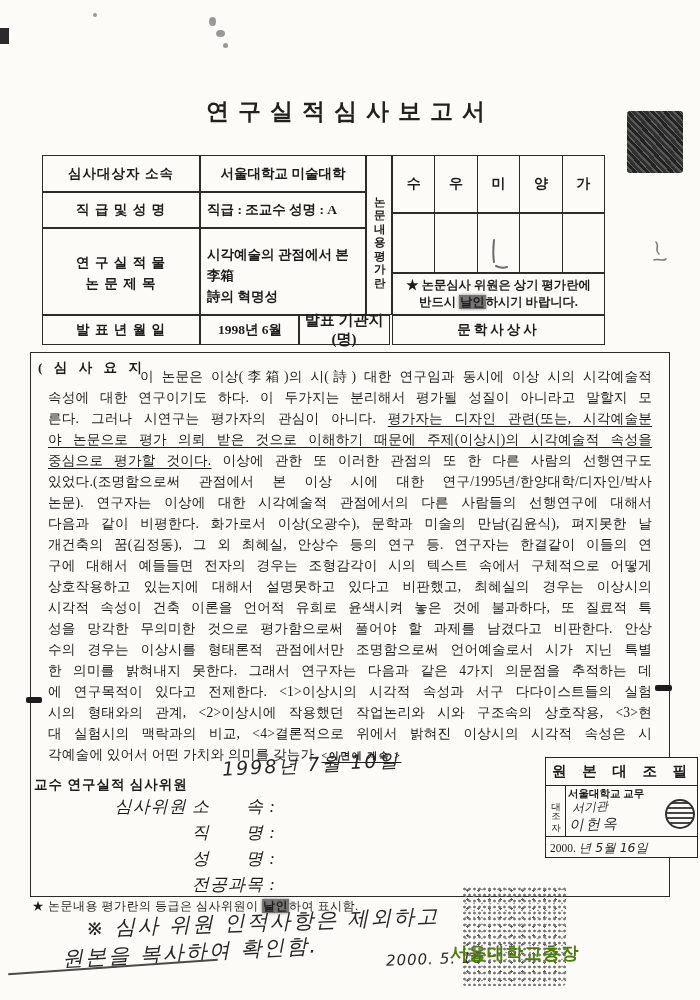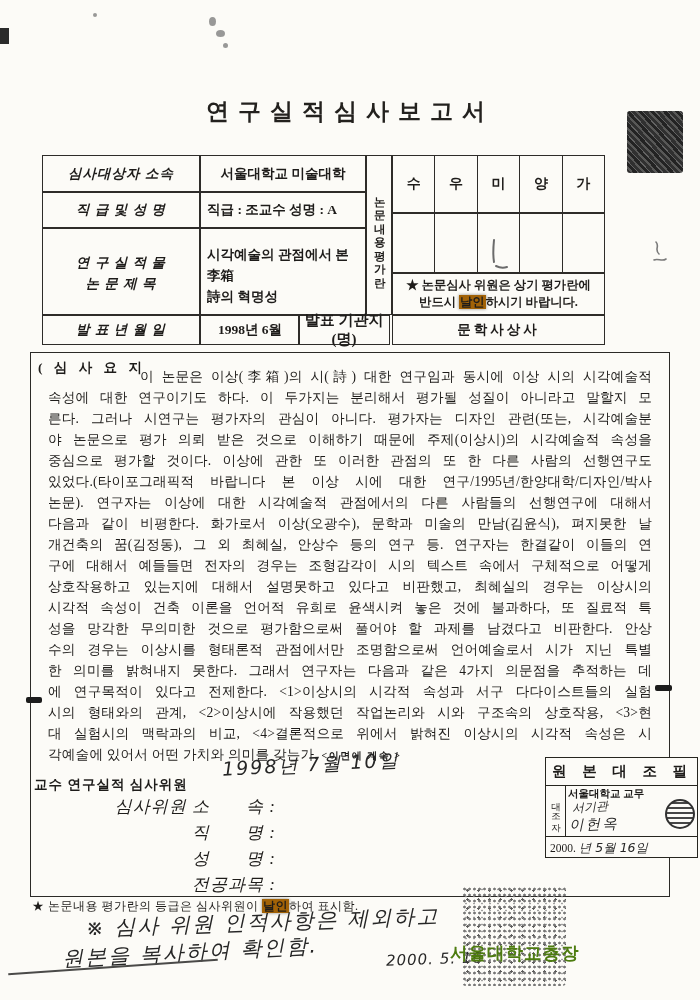--- a/index.html
+++ b/index.html
@@ -15,39 +15,39 @@
   .edge-dash{background:#1c1c1c;border-radius:2px;}
   
   .stamp-block{left:627px;top:111px;width:56px;height:62px;border-radius:3px;
     background:
       repeating-linear-gradient(47deg,#242424 0 3px,#4e4e4e 3px 5px,#161616 5px 8px,#5a5a5a 8px 9px),
       #222;opacity:.94;}
   
   .tbl{left:42px;top:155px;width:563px;height:190px;font-size:13.5px;}
   .cell{position:absolute;box-sizing:border-box;border:1.4px solid #2e2c29;display:flex;
         align-items:center;justify-content:center;text-align:center;background:transparent;}
-  .cell.lbl{font-weight:600;letter-spacing:1px;font-style:italic;}
+  .cell.lbl{font-weight:600;letter-spacing:1px;}
   .cell.left{justify-content:flex-start;text-align:left;padding:2px 6px;}
   .twolines{display:block;line-height:1.55;padding-top:4px;}
   .vert{writing-mode:vertical-rl;text-orientation:upright;font-size:11.5px;letter-spacing:2px;
         font-weight:600;line-height:1;padding:4px 0;}
   .grow{display:flex;align-items:stretch;}
   .gcell{flex:1;display:flex;align-items:center;justify-content:center;font-size:14px;font-weight:600;}
   .gcell + .gcell{border-left:1.4px solid #2e2c29;}
   .star-note{flex-direction:column;font-size:12.3px;font-weight:600;line-height:17px;padding:2px;}
-  .stamped{font-weight:bold;background:#a16207;box-shadow:0 0 3px #8a8a85;padding:0 1px;}
+  .stamped{font-weight:bold;background:#737373;box-shadow:0 0 3px #8a8a85;padding:0 1px;}
   
   .review-box{left:30px;top:352px;width:640px;height:545px;border:1.8px solid #2b2a27;box-sizing:border-box;}
   .review-label{left:38px;top:359px;font-size:13.5px;font-weight:600;letter-spacing:4px;}
   .review-text{left:48px;top:366px;width:604px;}
   .rline{height:21px;line-height:21px;font-size:13.6px;letter-spacing:.2px;white-space:nowrap;
          text-align:justify;text-align-last:justify;overflow:visible;}
   .rline.first{margin-left:92px;}
   .rline.last{text-align-last:left;}
-  .u{text-underline-offset:3px;text-decoration-thickness:1.3px;}
+  .u{text-decoration:underline;text-underline-offset:3px;text-decoration-thickness:1.3px;}
   .rline.last .u{font-weight:bold;font-size:10px;letter-spacing:1.5px;}
   
   .hand{font-family:"DejaVu Sans",cursive;font-style:italic;color:#262626;}
   .rv-date{left:222px;top:752px;font-size:19px;transform:rotate(-3deg);letter-spacing:2px;}
   .committee-title{left:34px;top:776px;font-size:13.5px;font-weight:600;letter-spacing:1px;}
   .committee-fields{left:108px;top:794px;width:168px;text-align:right;font-size:17px;font-style:italic;}
   .sfield{height:26px;line-height:26px;letter-spacing:1px;}
   
   .verify-box{left:545px;top:757px;width:153px;height:101px;border:1.6px solid #26251f;box-sizing:border-box;
               background:#fcfbf7;font-size:12px;}
@@ -146,21 +146,21 @@
   </svg>
 
   <div class="abs review-box"></div>
   <div class="abs review-label">( 심 사 요 지</div>
   <div class="abs review-text">
       <div class="rline first"><span>이 논문은 이상(李箱)의 시(詩) 대한 연구임과 동시에 이상 시의 시각예술적</span></div>
       <div class="rline"><span>속성에 대한 연구이기도 하다. 이 두가지는 분리해서 평가될 성질이 아니라고 말할지 모</span></div>
       <div class="rline"><span>른다. 그러나 시연구는 평가자의 관심이 아니다. </span><span class="u">평가자는 디자인 관련(또는, 시각예술분</span></div>
       <div class="rline"><span class="u">야 논문으로 평가 의뢰 받은 것으로 이해하기 때문에 주제(이상시)의 시각예술적 속성을</span></div>
       <div class="rline"><span class="u">중심으로 평가할 것이다.</span><span> 이상에 관한 또 이러한 관점의 또 한 다른 사람의 선행연구도</span></div>
-      <div class="rline"><span>있었다.(타이포그래픽적 바랍니다 본 이상 시에 대한 연구/1995년/한양대학/디자인/박사</span></div>
+      <div class="rline"><span>있었다.(조명함으로써 관점에서 본 이상 시에 대한 연구/1995년/한양대학/디자인/박사</span></div>
       <div class="rline"><span>논문). 연구자는 이상에 대한 시각예술적 관점에서의 다른 사람들의 선행연구에 대해서</span></div>
       <div class="rline"><span>다음과 같이 비평한다. 화가로서 이상(오광수), 문학과 미술의 만남(김윤식), 펴지못한 날</span></div>
       <div class="rline"><span>개건축의 꿈(김정동), 그 외 최혜실, 안상수 등의 연구 등. 연구자는 한결같이 이들의 연</span></div>
       <div class="rline"><span>구에 대해서 예들들면 전자의 경우는 조형감각이 시의 텍스트 속에서 구체적으로 어떻게</span></div>
       <div class="rline"><span>상호작용하고 있는지에 대해서 설명못하고 있다고 비판했고, 최혜실의 경우는 이상시의</span></div>
       <div class="rline"><span>시각적 속성이 건축 이론을 언어적 유희로 윤색시켜 놓은 것에 불과하다, 또 질료적 특</span></div>
       <div class="rline"><span>성을 망각한 무의미한 것으로 평가함으로써 풀어야 할 과제를 남겼다고 비판한다. 안상</span></div>
       <div class="rline"><span>수의 경우는 이상시를 형태론적 관점에서만 조명함으로써 언어예술로서 시가 지닌 특별</span></div>
       <div class="rline"><span>한 의미를 밝혀내지 못한다. 그래서 연구자는 다음과 같은 4가지 의문점을 추적하는 데</span></div>
       <div class="rline"><span>에 연구목적이 있다고 전제한다. &lt;1&gt;이상시의 시각적 속성과 서구 다다이스트들의 실험</span></div>

